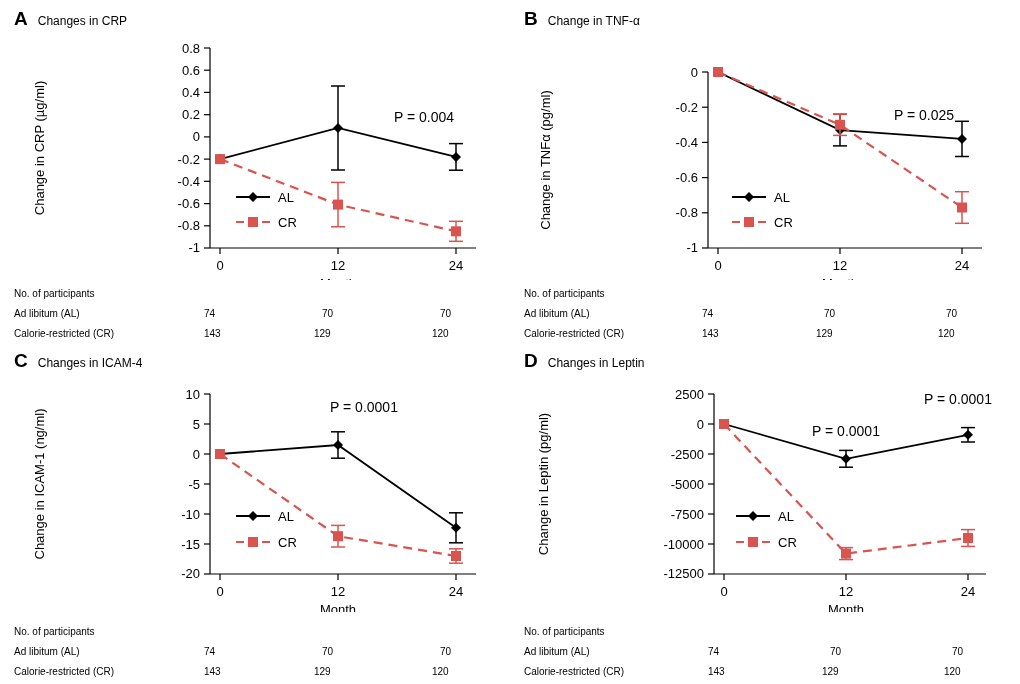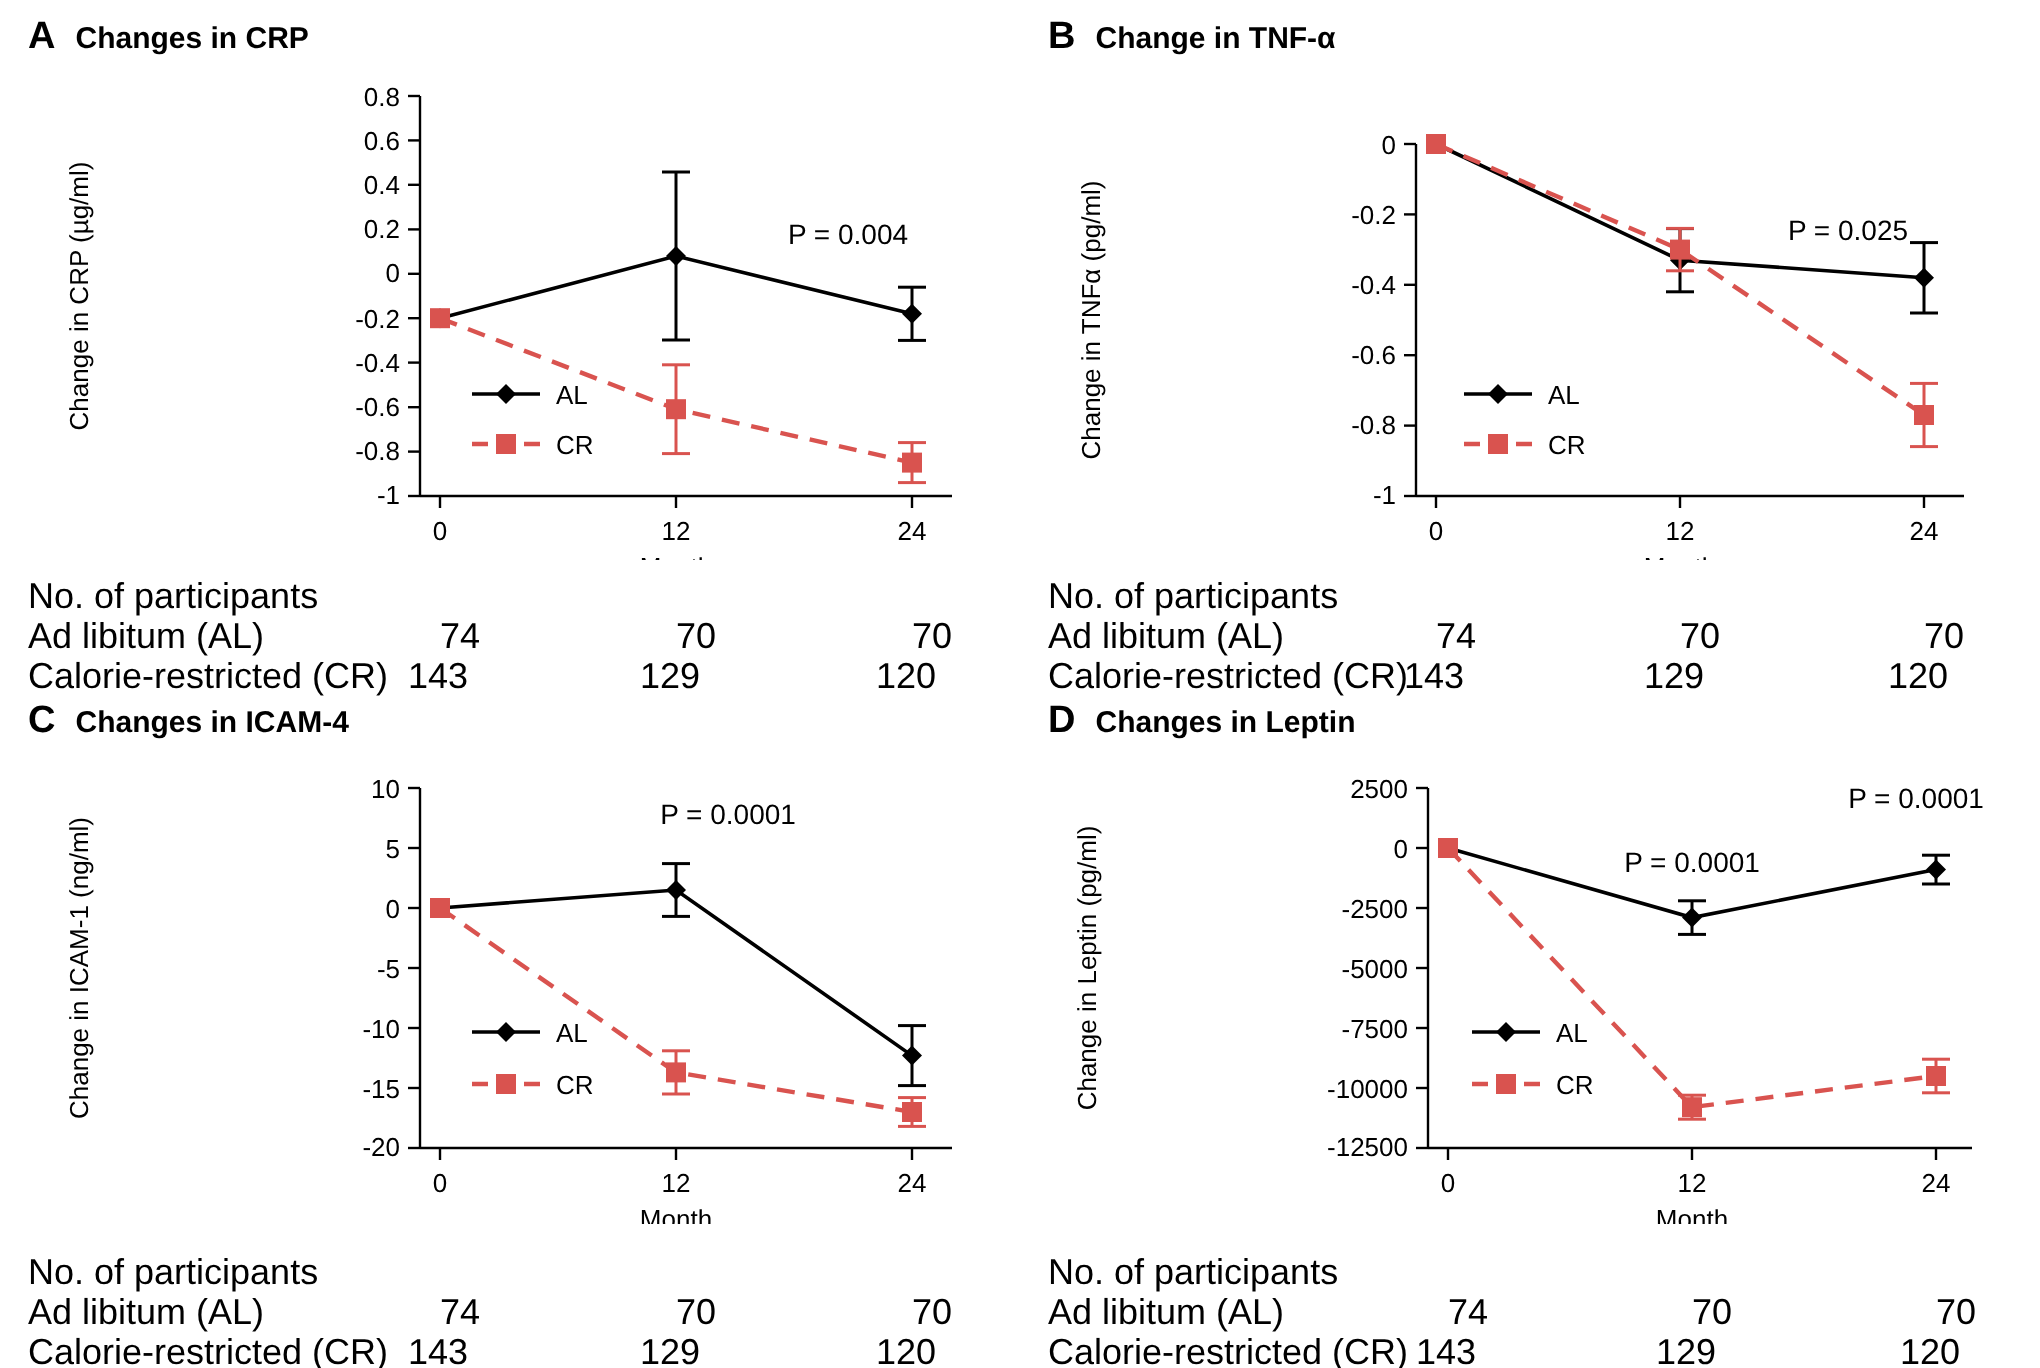--- a/index.html
+++ b/index.html
@@ -1,28 +1,28 @@
 <!DOCTYPE html>
 <html><head>
 <meta charset="utf-8">
 <style>
   html,body{margin:0;padding:0;background:#ffffff;}
   body{width:1020px;height:684px;font-family:"Liberation Sans",sans-serif;color:#000;}
   .page{position:relative;width:1020px;height:684px;}
   .panel{position:absolute;}
   .panel-letter{font-size:19px;font-weight:bold;}
-  .panel-title{font-size:15px;font-weight:bold;}
+  .panel-title{font-size:12px;}
   .hdr{display:flex;align-items:baseline;gap:10px;}
   .chart-wrap{position:relative;}
   svg{display:block;}
   .axis-text{font-size:13px;}
-  .counts{font-size:18px;position:relative;}
+  .counts{font-size:10px;position:relative;}
   .counts .row{position:relative;height:20px;}
   .counts .lbl{position:absolute;left:0;top:0;white-space:nowrap;}
-  .counts .v{position:absolute;top:0;text-align:right;}
+  .counts .v{position:absolute;top:0;text-align:left;}
 </style>
 </head>
 <body>
 
 <div class="page">
 
   <div class="panel" style="left:14px;top:8px;width:500px;">
     <div class="hdr">
       <span class="panel-letter">A</span>
       <span class="panel-title">Changes in CRP</span>

